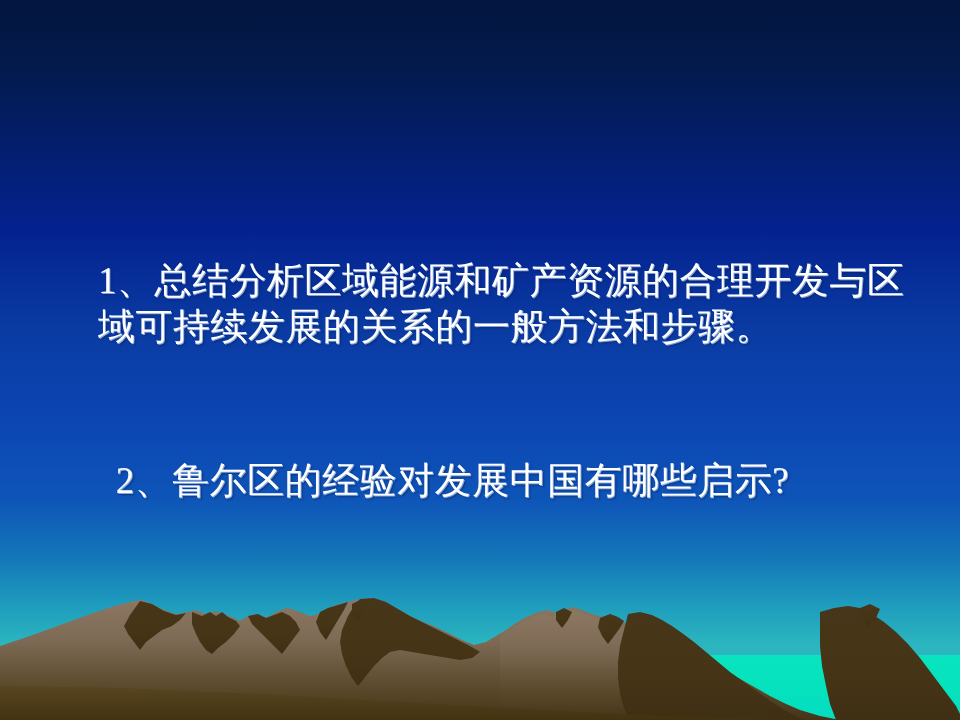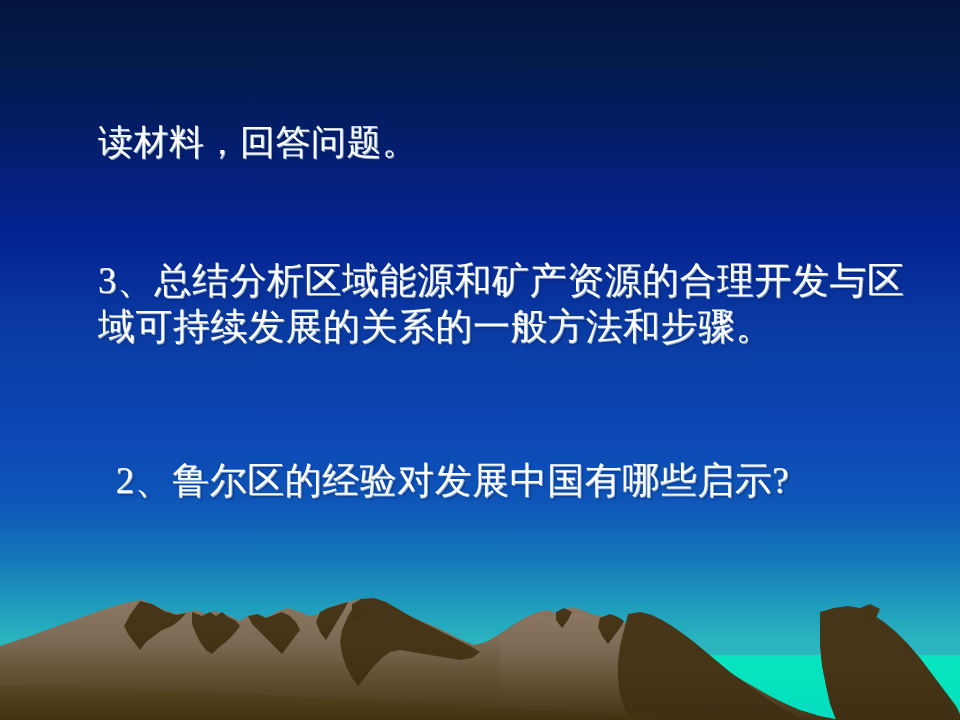--- a/index.html
+++ b/index.html
@@ -195,21 +195,20 @@
 
     <path d="M352,14 L360,10 L368,13 L364,22 L358,30 L352,24 Z" fill="url(#gDark)"></path>
     <path d="M556,22 L564,18 L572,22 L568,30 L562,38 L556,30 Z" fill="url(#gDark)"></path>
     <path d="M860,18 L870,14 L880,19 L876,28 L868,36 L862,28 Z" fill="url(#gDark)"></path>
 
     <path d="M0,96 L120,98 L260,104 L400,112 L540,120 L680,127 L820,130 L960,130 L0,130 Z" fill="url(#gBase)" opacity="0.85"></path>
   </svg>
 
   <div class="content">
 
-    <div class="line" id="lead">读材料，回答问题。</div>
-
-    <div class="line" id="q1">3、总结分析区域能源和矿产资源的合理开发与区域可持续发展的关系的一般方法和步骤。</div>
+
+    <div class="line" id="q1">1、总结分析区域能源和矿产资源的合理开发与区域可持续发展的关系的一般方法和步骤。</div>
 
     <div class="line" id="q2"> 2、鲁尔区的经验对发展中国有哪些启示?</div>
 
   </div>
 
 </div>
 
 </body></html>

